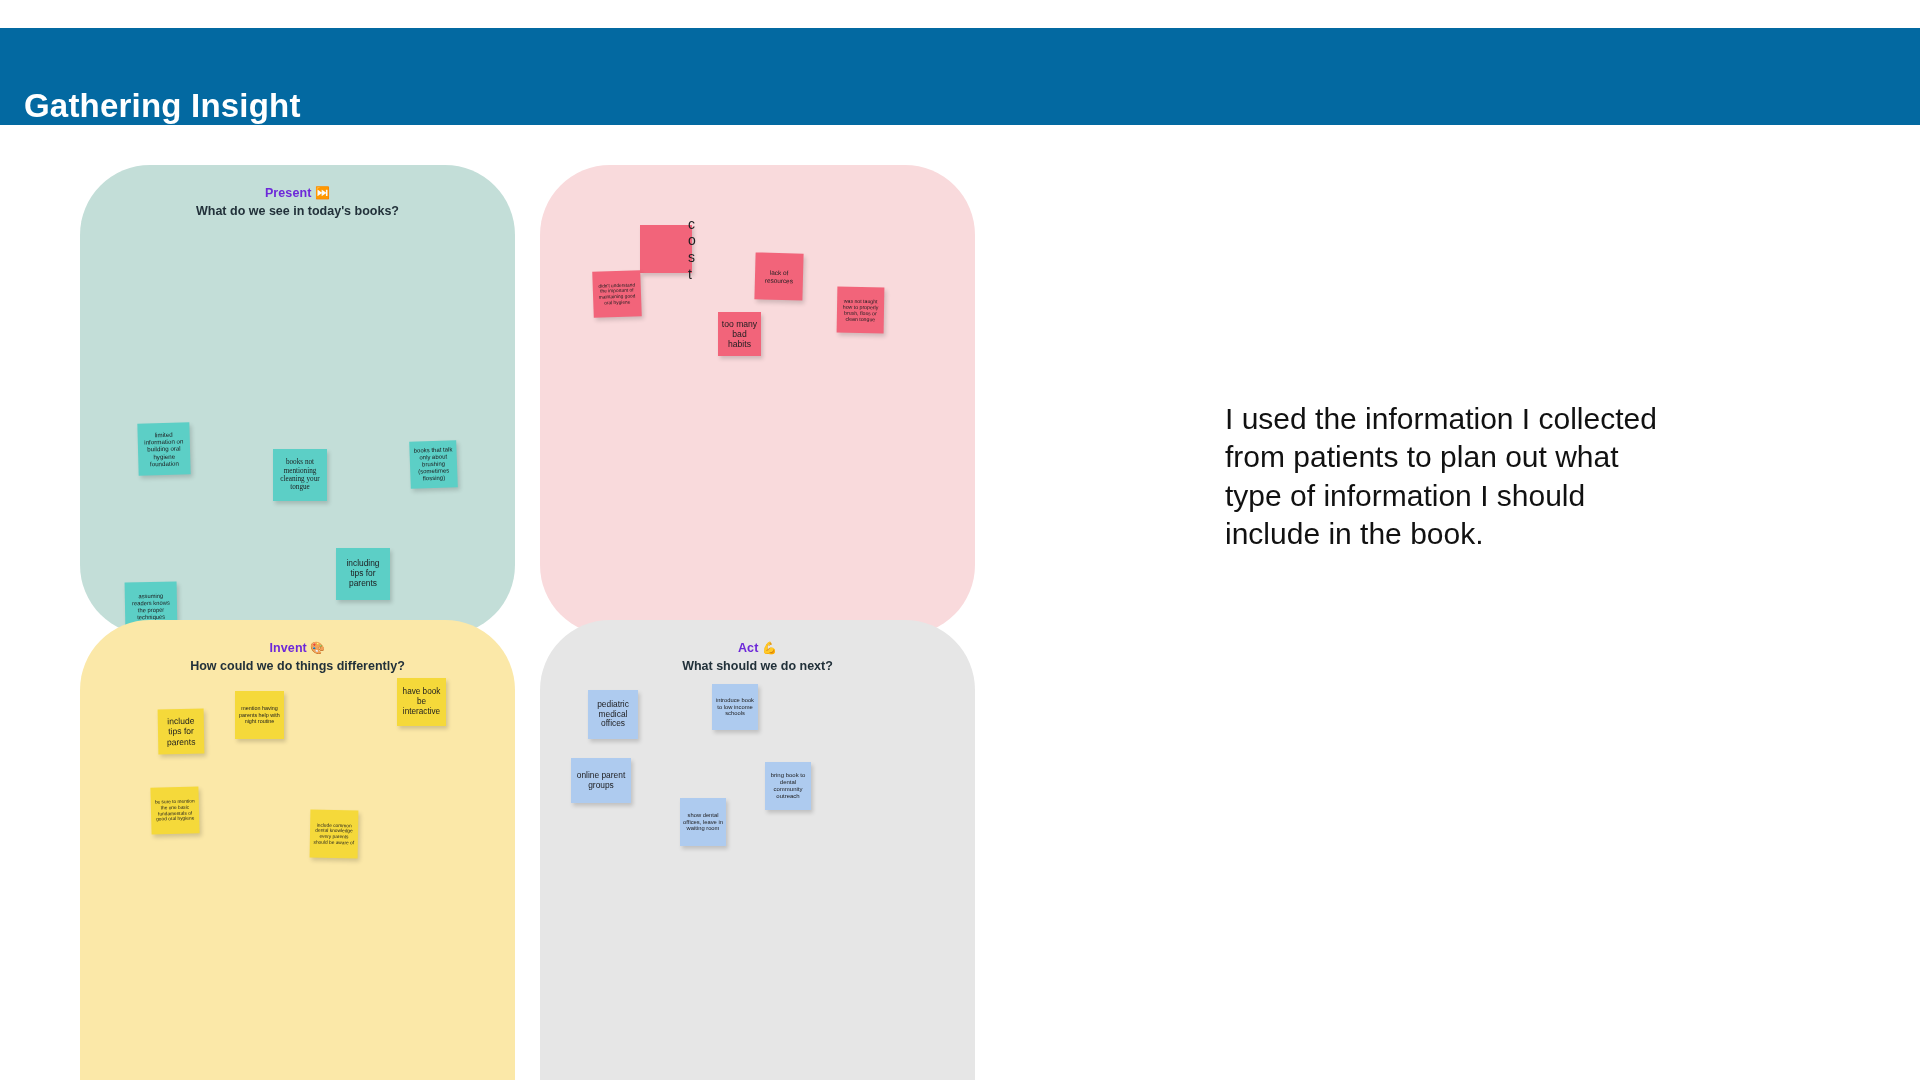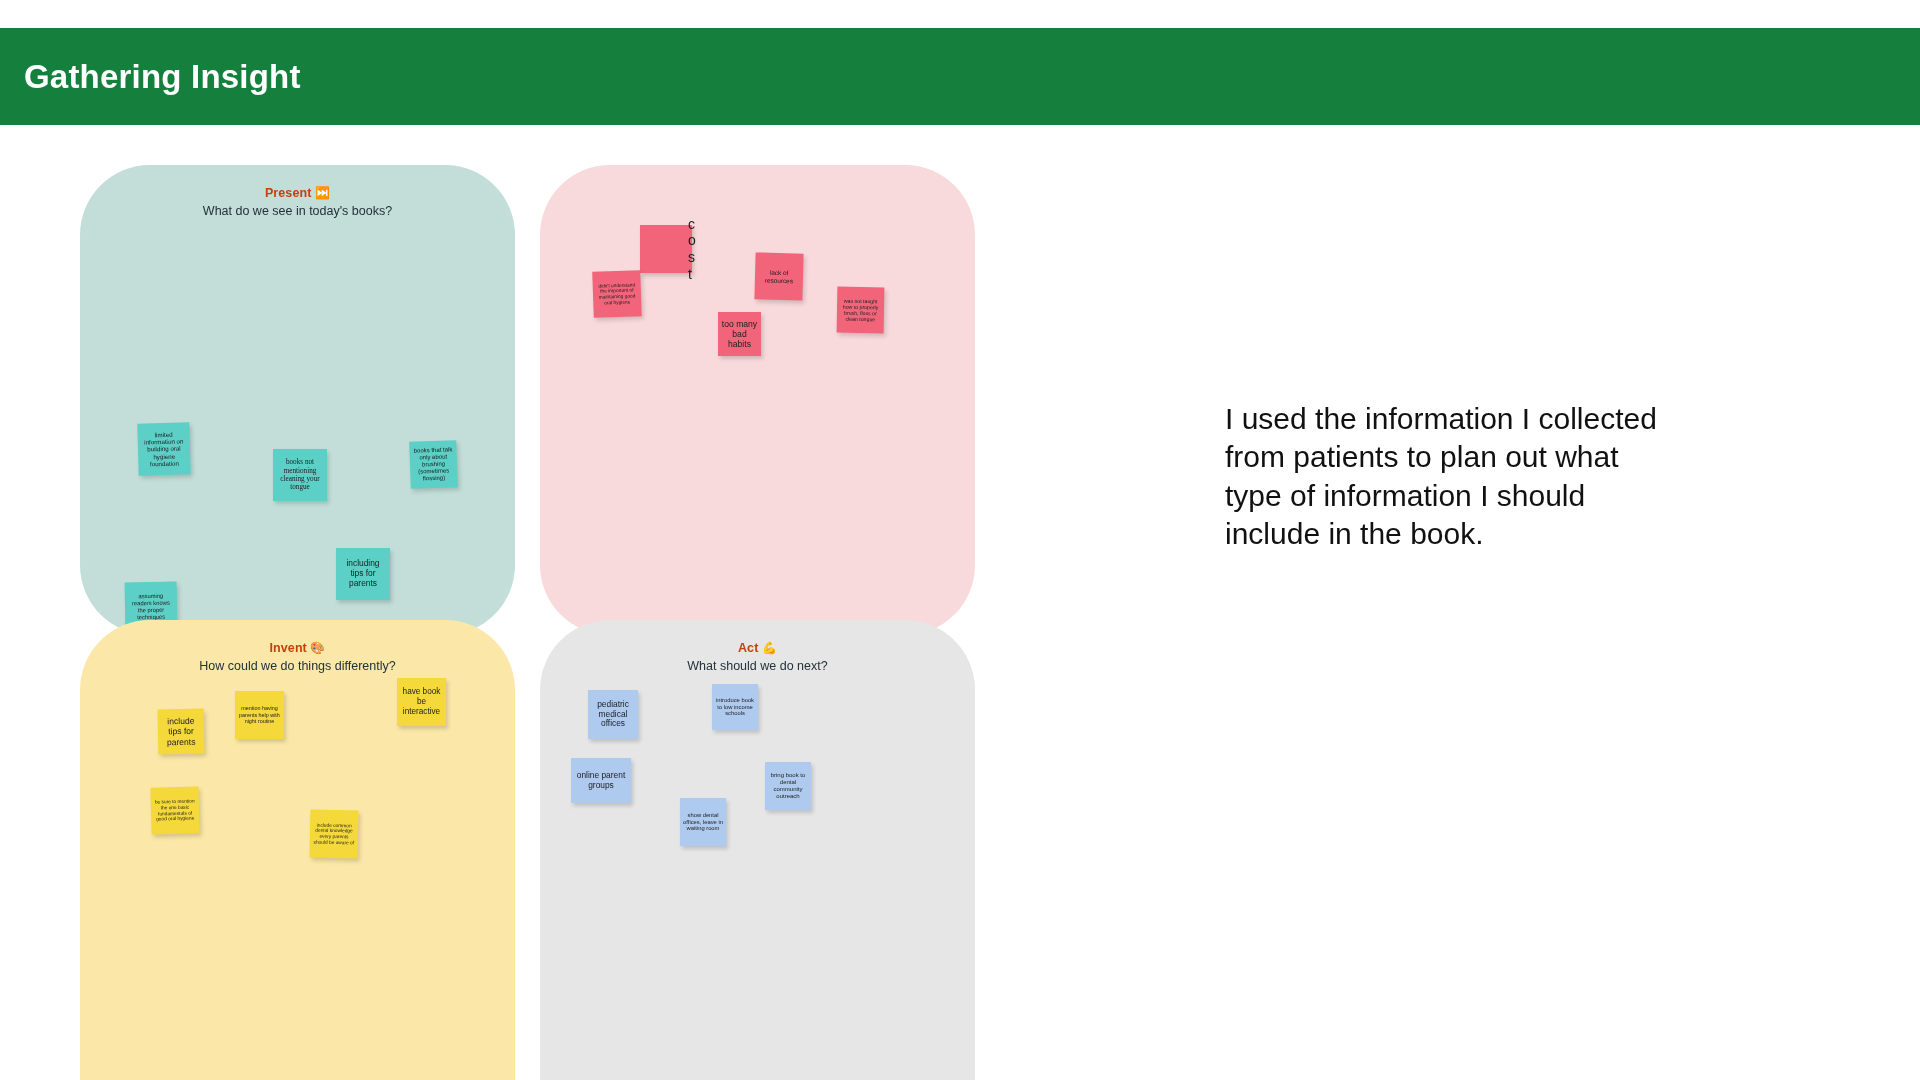--- a/index.html
+++ b/index.html
@@ -8,47 +8,47 @@
     background: #ffffff;
     font-family: "Liberation Sans", sans-serif;
     overflow: hidden;
   }
   .page { position: relative; width: 1920px; height: 1080px; background:#fff; }
 
   
   .banner {
     position: absolute; left: 0; top: 28px;
     width: 1920px; height: 97px;
-    background: #15803d;
-    display: flex; align-items: center;
+    background: #0369a1;
+    display: flex; align-items: flex-end;
   }
   .banner-title {
     margin-left: 24px;
     font-size: 33px; font-weight: 700; color: #ffffff;
     letter-spacing: 0.2px;
   }
 
   
   .board { position: absolute; left: 0; top: 125px; width: 1060px; height: 955px; }
 
   .quad {
     position: absolute;
     border-radius: 70px;
   }
   .quad-title-wrap {
     position: absolute; left: 0; right: 0; top: 20px;
     text-align: center; pointer-events: none;
   }
   .quad-title {
-    font-size: 12.5px; font-weight: 700; color: #c2410c;
+    font-size: 12.5px; font-weight: 700; color: #6d28d9;
     letter-spacing: .1px; line-height: 1.35;
   }
   .quad-title .emoji { font-weight: 400; font-size: 12px; }
   .quad-sub {
-    font-size: 12.5px; font-weight: 400; color: #22313a;
+    font-size: 12.5px; font-weight: 700; color: #22313a;
     line-height: 1.35; margin-top: 1px;
   }
 
   
   .q-present { left: 80px;  top: 40px;  width: 435px; height: 470px; background:#C3DED8; }
   .q-problem { left: 540px; top: 40px;  width: 435px; height: 470px; background:#F9DADC; }
   .q-invent  { left: 80px;  top: 495px; width: 435px; height: 565px; background:#FBE8A8; }
   .q-act     { left: 540px; top: 495px; width: 435px; height: 565px; background:#E6E6E6; }
 
   

